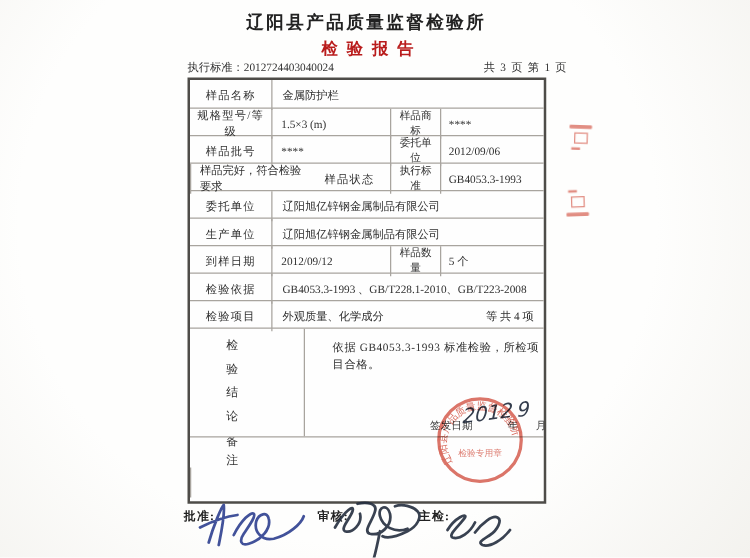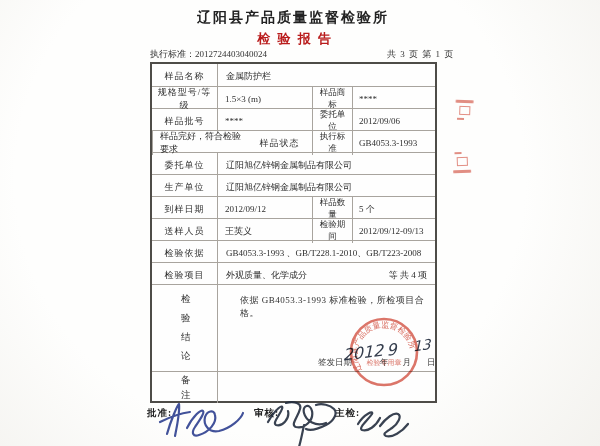--- a/index.html
+++ b/index.html
@@ -38,27 +38,27 @@
   .trow{display:flex;height:22px;border-top:1px solid var(--border-gray);}
   .trow:first-child{border-top:none;}
   .cell{display:flex;align-items:center;padding:12px 4px;overflow:hidden;}
   .lbl{width:65px;justify-content:center;text-align:center;letter-spacing:1px;}
   .val-full{flex:1;border-left:1px solid var(--border-gray);padding-left:8px;}
   .v1{width:95px;border-left:1px solid var(--border-gray);padding-left:7px;}
   .l2{width:40px;border-left:1px solid var(--border-gray);justify-content:center;text-align:center;font-size:8.5px;letter-spacing:0;}
   .v2{width:83px;border-left:1px solid var(--border-gray);padding-left:6px;}
   .space-between{justify-content:space-between;padding-right:8px;}
   .row-tall{height:87px;}
-  .row-remark{height:32px;}
+  .row-remark{height:32px;flex-direction:column;}
   .vertical-label{
     width:12px;margin:0 auto;word-break:break-all;text-align:right;
     font-size:9.5px;line-height:19px;letter-spacing:0;
   }
   .vertical-label.remark{line-height:15px;}
-  .cell-rel{position:relative;display:block;padding:0;}
+  .cell-rel{position:relative;display:block;padding:0;margin-left:26px;}
   .conclusion-text{position:absolute;top:9px;left:22px;font-size:9px;letter-spacing:.5px;}
   .issue-line{position:absolute;top:72px;left:100px;font-size:8.5px;color:#3b3b3b;white-space:nowrap;}
   .issue-line .unit-y{margin-left:28px;}
   .issue-line .unit-m{margin-left:14px;}
   .issue-line .unit-d{margin-left:16px;}
   .hand{position:absolute;font-family:"DejaVu Sans",sans-serif;font-style:italic;color:var(--ink-dark);transform:rotate(-7deg) skewX(-9deg);opacity:.92;}
   .hand-year{top:-14px;left:26px;font-size:16px;}
   .hand-month{top:-17px;left:70px;font-size:16px;}
   .hand-day{top:-20px;left:96px;font-size:14px;}
 
@@ -121,26 +121,20 @@
     <div class="cell val-full">辽阳旭亿锌钢金属制品有限公司</div>
   </div>
 
   <div class="trow">
     <div class="cell lbl">到样日期</div>
     <div class="cell v1">2012/09/12</div>
     <div class="cell l2">样品数量</div>
     <div class="cell v2">5 个</div>
   </div>
 
-  <div class="trow">
-    <div class="cell lbl">送样人员</div>
-    <div class="cell v1">王英义</div>
-    <div class="cell l2">检验期间</div>
-    <div class="cell v2">2012/09/12-09/13</div>
-  </div>
 
   <div class="trow">
     <div class="cell lbl">检验依据</div>
     <div class="cell val-full">GB4053.3-1993 、GB/T228.1-2010、GB/T223-2008</div>
   </div>
 
   <div class="trow">
     <div class="cell lbl">检验项目</div>
     <div class="cell val-full space-between">
       <span>外观质量、化学成分</span>

